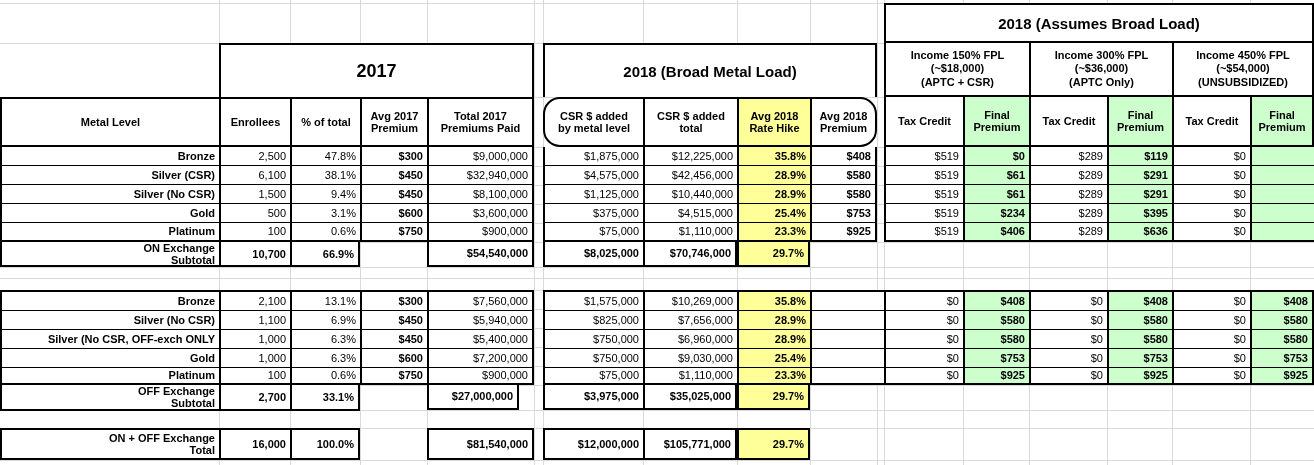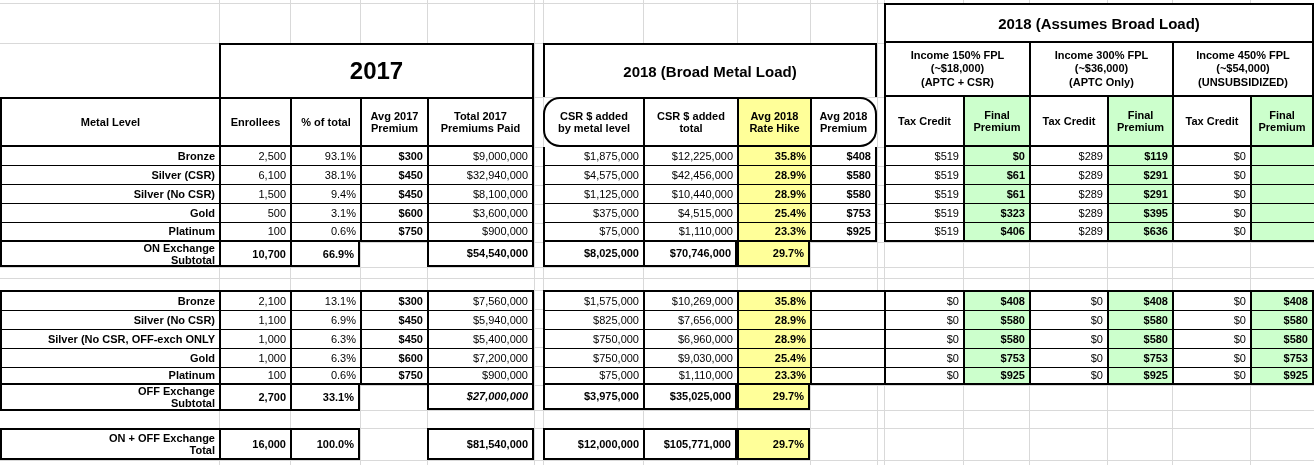--- a/index.html
+++ b/index.html
@@ -3,21 +3,21 @@
 <meta charset="utf-8">
 <style>
   html,body{margin:0;padding:0;background:#fff;}
   .canvas{position:relative;width:1314px;height:465px;background:#fff;overflow:hidden;
           font-family:"Liberation Sans",sans-serif;font-size:11px;color:#000;}
   .vline{position:absolute;top:0;width:1px;height:465px;background:#d9d9d9;z-index:0;}
   .hline{position:absolute;left:0;height:1px;width:1314px;background:#d9d9d9;z-index:0;}
   .blk{position:absolute;background:#fff;z-index:1;box-sizing:border-box;border:2px solid #000;display:grid;}
   .nt{border-top:none;} .nb{border-bottom:none;}
   .ttl{display:flex;align-items:center;justify-content:center;font-weight:bold;}
-  .big{font-size:24px;} .med{font-size:15px;}
+  .big{font-size:18px;} .med{font-size:15px;}
   .c{box-sizing:border-box;display:flex;align-items:center;justify-content:flex-end;text-align:right;
      padding:0 4px;border-right:2px solid #000;border-bottom:1px solid #000;white-space:pre-line;line-height:1.12;}
   .hd>.c{justify-content:center;text-align:center;font-weight:bold;padding:0 1px;}
   .tL{grid-template-columns:219px 71px 70px 67px 1fr;}
   .tM{grid-template-columns:100px 94px 73px 1fr;}
   .tR{grid-template-columns:79px 66px 78px 65px 78px 1fr;}
   .tL>.c:nth-child(5n){border-right:none;}
   .tM>.c:nth-child(4n){border-right:none;}
   .tR>.c:nth-child(6n){border-right:none;}
   .tL>.c:nth-last-child(-n+5){border-bottom:none;}
@@ -127,21 +127,21 @@
     <div class="c">Final
 Premium</div>
     <div class="c">Tax Credit</div>
     <div class="c">Final
 Premium</div>
   </div>
 
   <div class="blk tL bdy nt" style="left:0;top:147px;width:534px;height:95px;">
     <div class="c">Bronze</div>
     <div class="c">2,500</div>
-    <div class="c">93.1%</div>
+    <div class="c">47.8%</div>
     <div class="c">$300</div>
     <div class="c">$9,000,000</div>
     <div class="c">Silver (CSR)</div>
     <div class="c">6,100</div>
     <div class="c">38.1%</div>
     <div class="c">$450</div>
     <div class="c">$32,940,000</div>
     <div class="c">Silver (No CSR)</div>
     <div class="c">1,500</div>
     <div class="c">9.4%</div>
@@ -195,21 +195,21 @@
     <div class="c">$291</div>
     <div class="c">$0</div>
     <div class="c">$580</div>
     <div class="c">$519</div>
     <div class="c">$61</div>
     <div class="c">$289</div>
     <div class="c">$291</div>
     <div class="c">$0</div>
     <div class="c">$580</div>
     <div class="c">$519</div>
-    <div class="c">$323</div>
+    <div class="c">$234</div>
     <div class="c">$289</div>
     <div class="c">$395</div>
     <div class="c">$0</div>
     <div class="c">$753</div>
     <div class="c">$519</div>
     <div class="c">$406</div>
     <div class="c">$289</div>
     <div class="c">$636</div>
     <div class="c">$0</div>
     <div class="c">$925</div>
@@ -311,21 +311,21 @@
     <div class="c">$0</div>
     <div class="c">$925</div>
   </div>
 
   <div class="blk strip cols3 nt" style="left:0;top:385px;width:360px;height:26px;">
     <div class="c">OFF Exchange
 Subtotal</div>
     <div class="c">2,700</div>
     <div class="c">33.1%</div>
   </div>
-  <div class="blk one nt" style="left:427px;top:385px;width:107px;height:25px;font-style:italic;">$27,000,000</div>
+  <div class="blk one nt" style="left:427px;top:385px;width:92px;height:25px;">$27,000,000</div>
   <div class="blk strip cols2 nt" style="left:543px;top:385px;width:194px;height:25px;">
     <div class="c">$3,975,000</div>
     <div class="c">$35,025,000</div>
   </div>
   <div class="blk one yw nt" style="left:737px;top:385px;width:73px;height:25px;">29.7%</div>
 
   <div class="blk strip cols3" style="left:0;top:428px;width:360px;height:32px;">
     <div class="c">ON + OFF Exchange
 Total</div>
     <div class="c">16,000</div>

